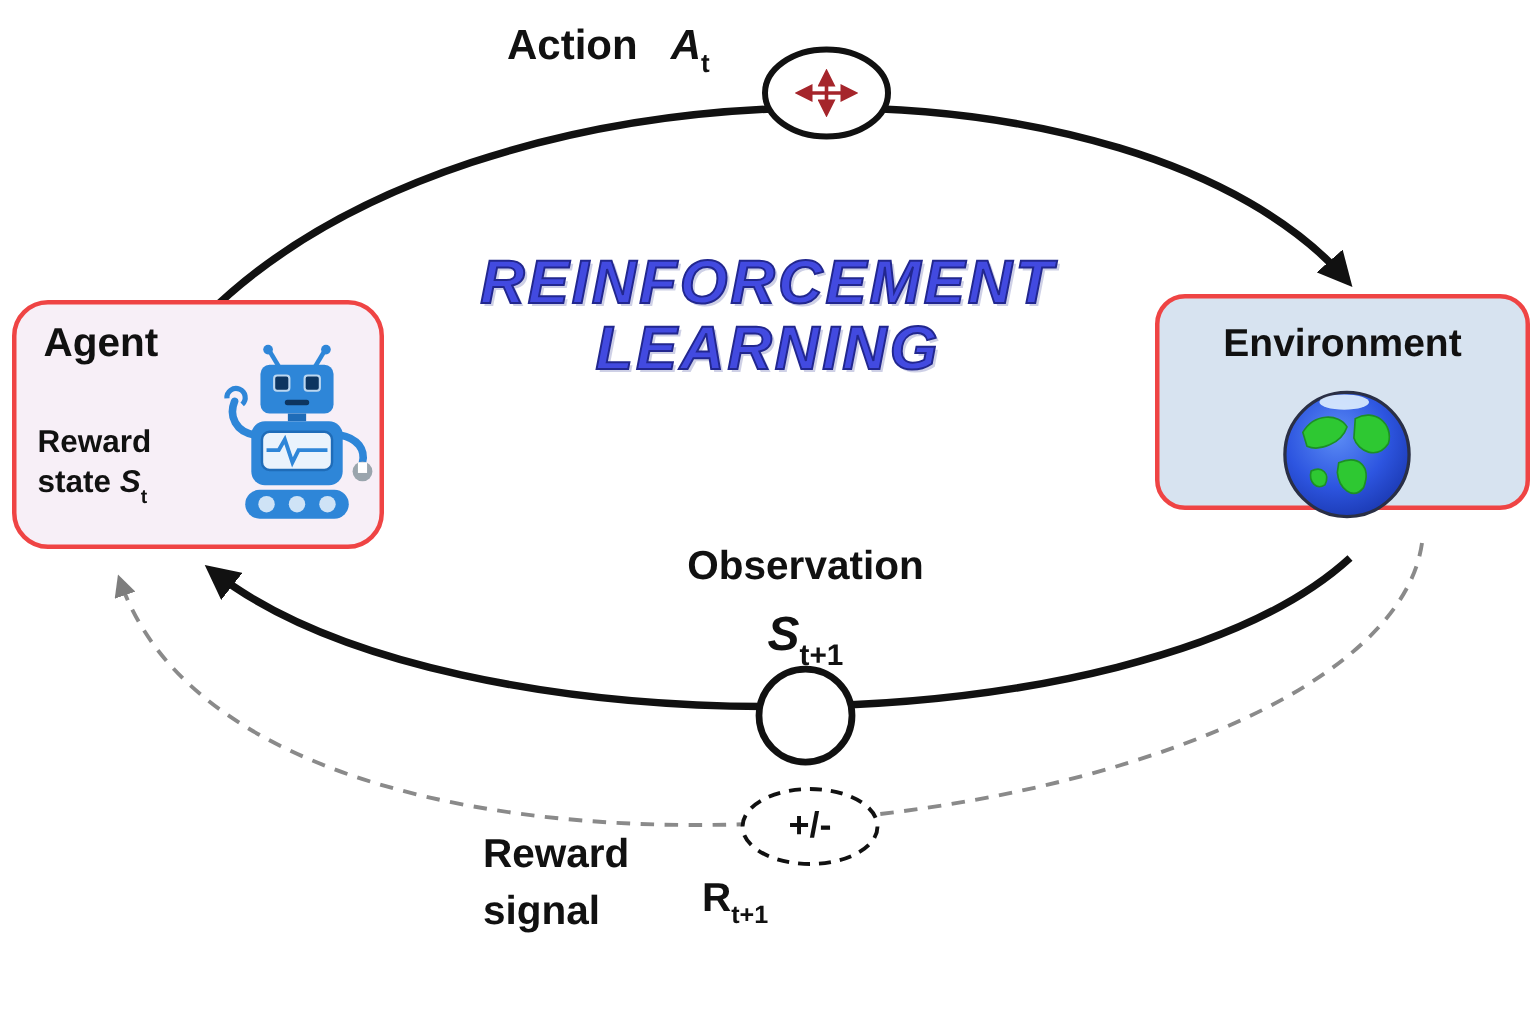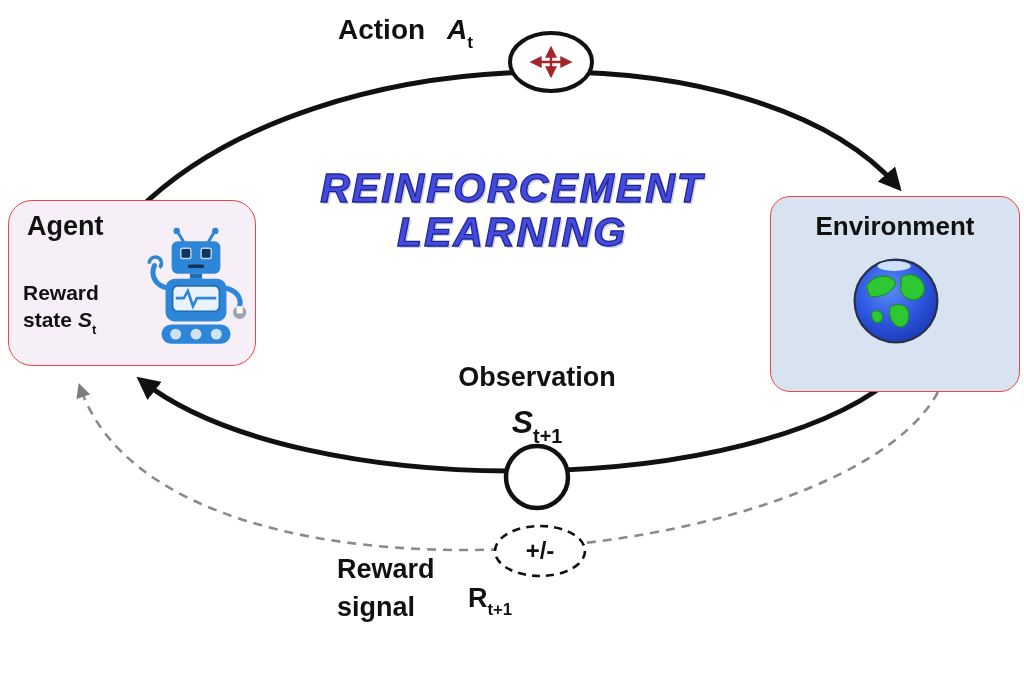--- a/index.html
+++ b/index.html
@@ -3,24 +3,24 @@
 <meta charset="utf-8">
 <style>
   html,body{margin:0;padding:0;background:#ffffff;}
   .canvas{
     position:relative;width:1024px;height:683px;background:#ffffff;
     font-family:"Liberation Sans", sans-serif;color:#111;overflow:hidden;
   }
   .layer{position:absolute;left:0;top:0;}
   
   .node-box{
-    position:absolute;border:1px solid #ef4444;border-radius:24px;box-sizing:border-box;
+    position:absolute;border:3px solid #ef4444;border-radius:24px;box-sizing:border-box;
   }
   .agent-box{left:8px;top:200px;width:248px;height:166px;background:#f7eff7;}
-  .env-box{left:770px;top:196px;width:250px;height:196px;background:#d7e3f0;border-radius:20px;}
+  .env-box{left:770px;top:196px;width:250px;height:144px;background:#d7e3f0;border-radius:20px;}
   .agent-title{position:absolute;left:18px;top:10px;font-size:27px;font-weight:bold;}
   .env-title{position:absolute;left:0;right:0;top:14px;text-align:center;font-size:26px;font-weight:bold;}
   .state-text{
     position:absolute;left:14px;top:78px;width:112px;
     font-size:21px;font-weight:bold;line-height:1.3;
   }
   .robot-wrap{position:absolute;left:136px;top:26px;width:102px;height:132px;}
   .earth-wrap{position:absolute;left:79px;top:58px;width:92px;height:92px;}
   
   .big-title{
@@ -28,21 +28,21 @@
     font-size:41px;line-height:1.08;font-weight:bold;font-style:italic;
     letter-spacing:2px;color:#424ae0;
     -webkit-text-stroke:1.3px #22278f;
     text-shadow:2px 2px 0 rgba(34,39,143,0.22);
   }
   
   .label{position:absolute;font-weight:bold;}
   .action-label{left:338px;top:14px;font-size:28px;}
   .obs-block{left:387px;top:318px;width:300px;text-align:center;font-size:27px;line-height:1.45;font-weight:bold;position:absolute;margin-top:40px;}
   .obs-symbol-line{font-size:32px;margin-top:2px;}
-  .reward-label{left:322px;top:551px;font-size:27px;line-height:1.4;margin-left:15px;}
+  .reward-label{left:322px;top:551px;font-size:27px;line-height:1.4;}
   .r-symbol{left:468px;top:567px;font-size:27px;margin-top:16px;}
   .pm-badge{left:500px;top:537px;width:80px;text-align:center;font-size:24px;font-weight:bold;position:absolute;}
   .sym-i{font-style:italic;font-weight:bold;}
   .sym-u{font-style:normal;font-weight:bold;}
   sub{font-size:0.62em;font-weight:bold;position:relative;bottom:-0.12em;}
   .sp{margin-right:22px;}
 </style>
 </head>
 <body>
 

